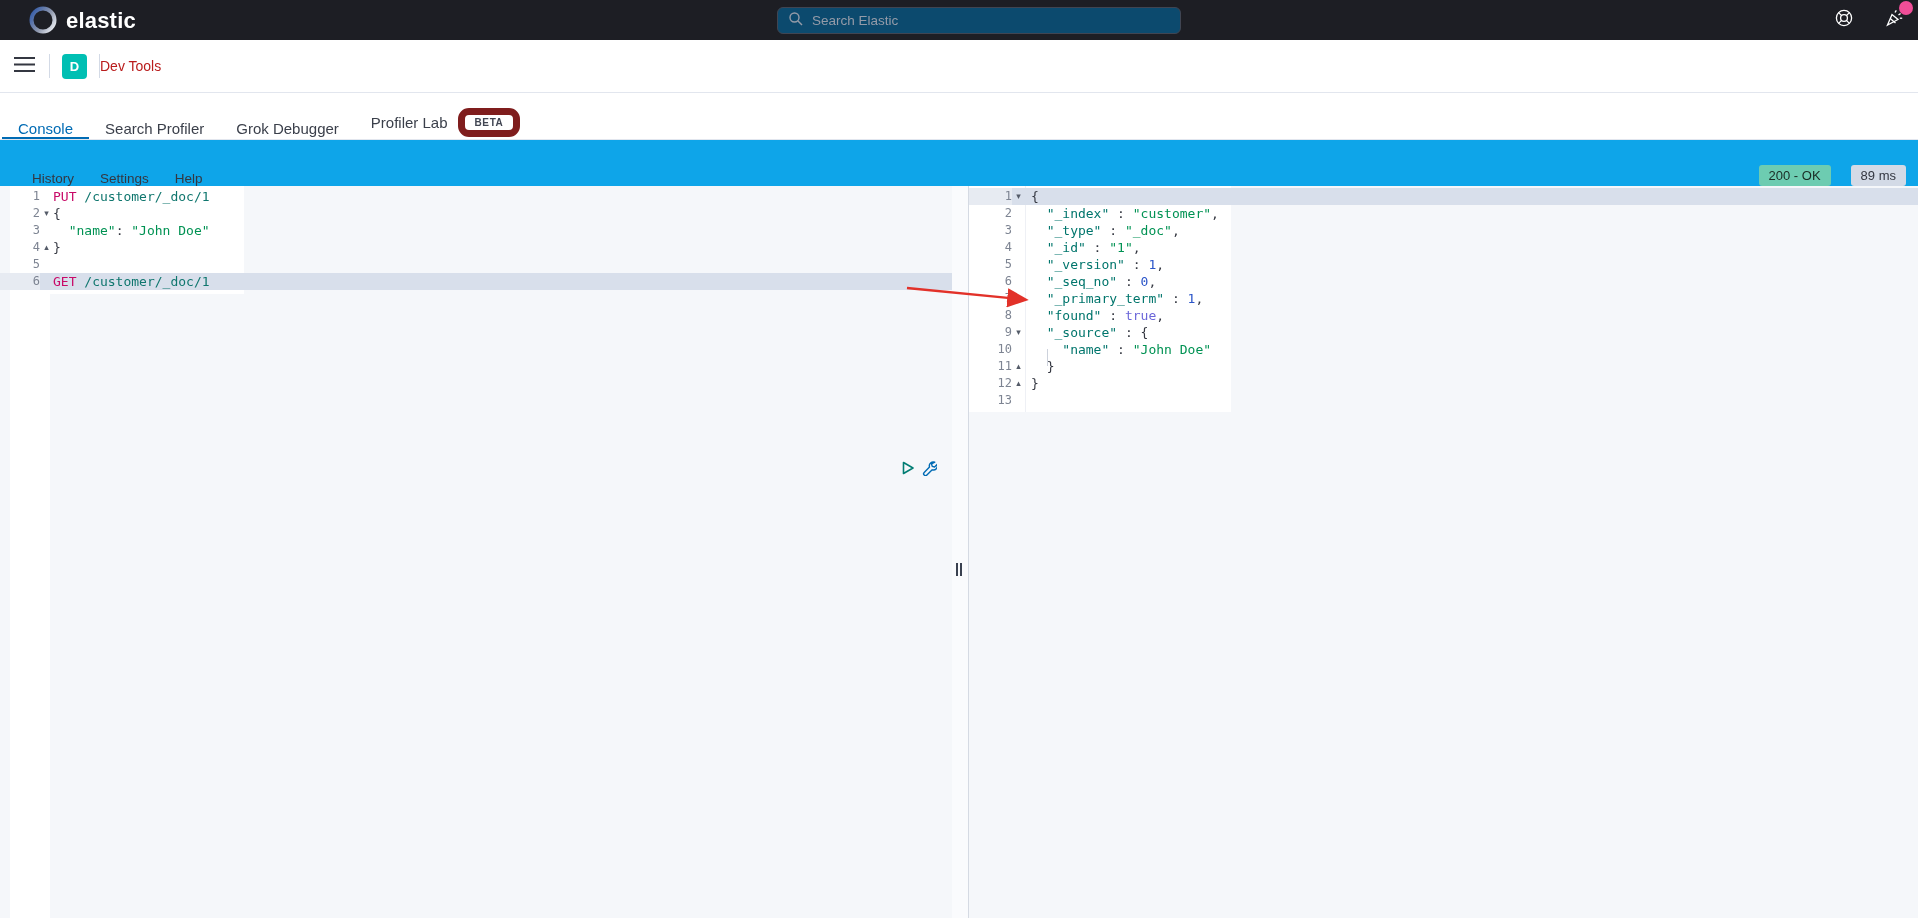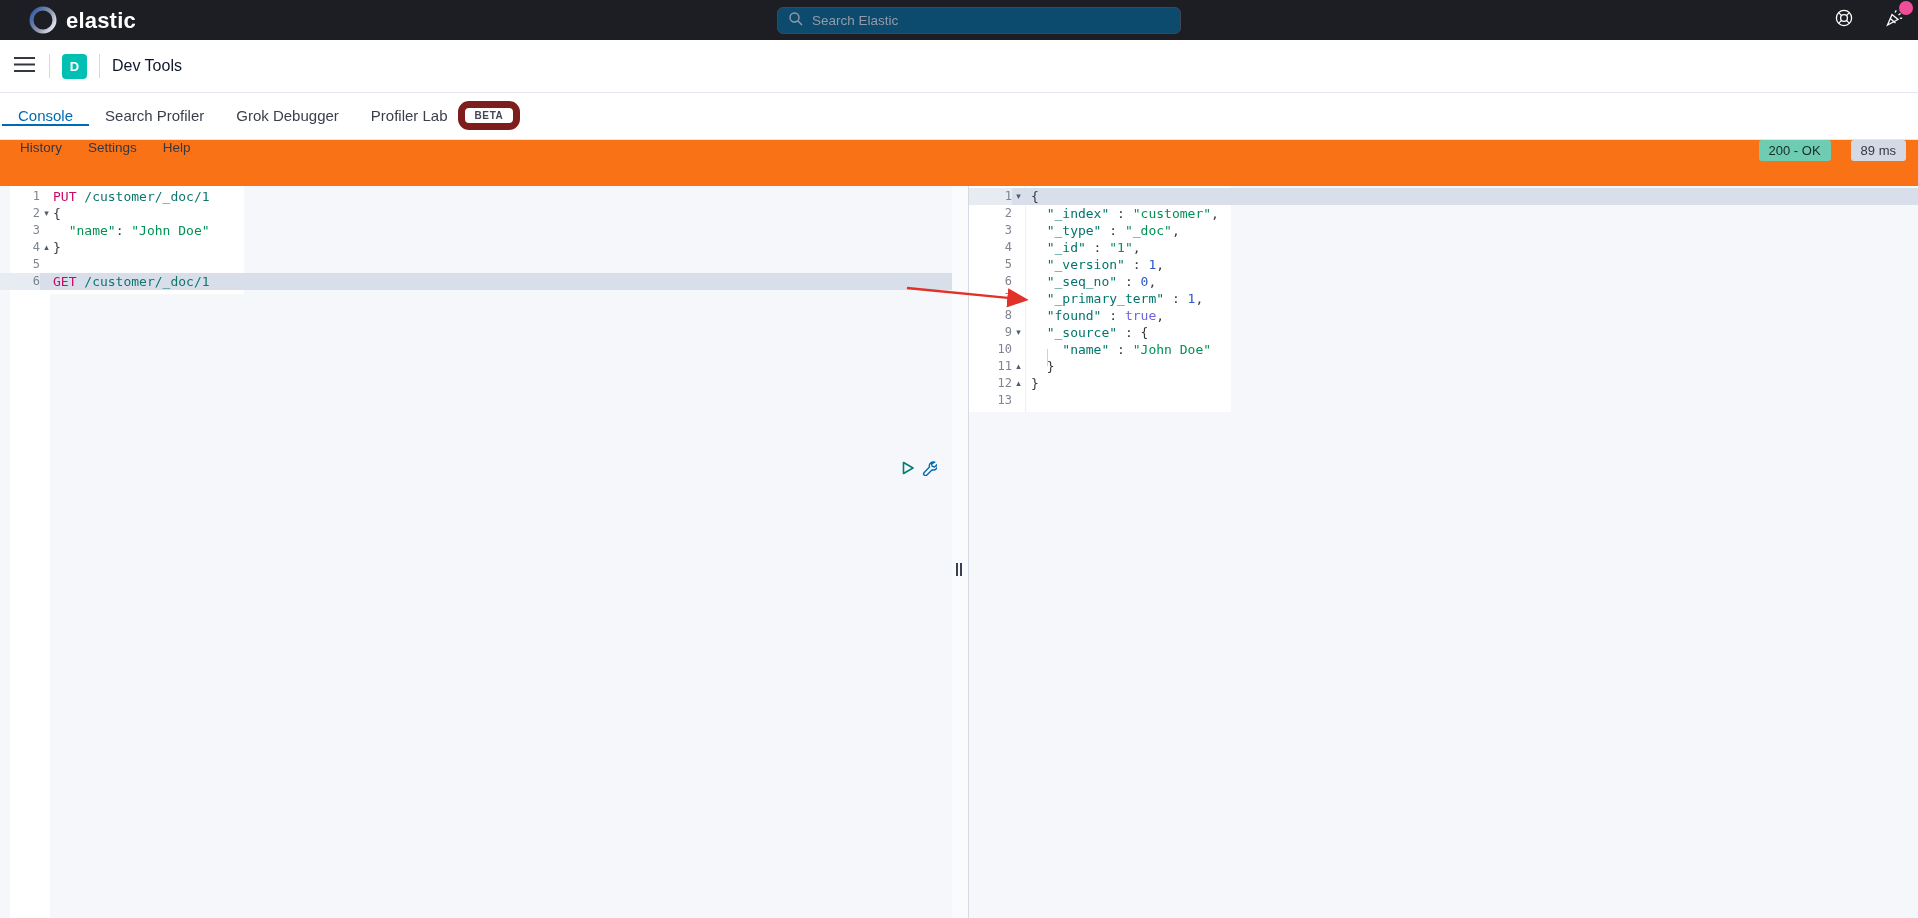--- a/index.html
+++ b/index.html
@@ -14,28 +14,28 @@
   .brand { position:absolute; left:66px; top:8px; font-size:22px; font-weight:600; color:#fff; letter-spacing:.2px; }
   .searchbox { position:absolute; left:777px; top:7px; width:404px; height:27px; background:#0c4a6e; border:1px solid #404552; border-radius:6px; display:flex; align-items:center; padding:0 10px; }
   .searchbox .ph { color:#959ba8; font-size:13.5px; margin-left:8px; }
   .top-icons { position:absolute; right:14px; top:0; height:40px; display:flex; align-items:center; gap:30px; }
   .notif-dot { position:absolute; left:1899px; top:1px; width:14px; height:14px; border-radius:50%; background:#F04E98; }
   
   .navbar { position:absolute; left:0; top:40px; width:1918px; height:53px; background:#fff; border-bottom:1px solid #e2e6ee; display:flex; align-items:center; padding-left:14px; }
   .vdiv { width:1px; height:24px; background:#d3dae6; }
   .burger { margin-right:14px; cursor:pointer; }
   .dep-badge { margin-left:12px; margin-right:12px; width:25px; height:25px; border-radius:4px; background:#00BFB3; color:#fff; font-weight:bold; font-size:13px; display:flex; align-items:center; justify-content:center; }
-  .crumb { margin-left:12px; font-size:16px; color:#0f172a; }
-  
-  .tabsrow { position:absolute; left:0; top:93px; width:1918px; height:47px; background:#fff; border-bottom:1px solid #e2e6ee; display:flex; align-items:center; padding-left:2px; }
+  .crumb { margin-left:0; font-size:14px; color:#b91c1c; }
+  
+  .tabsrow { position:absolute; left:0; top:93px; width:1918px; height:47px; background:#fff; border-bottom:1px solid #e2e6ee; display:flex; align-items:flex-end; padding-left:2px; }
   .tab { display:flex; align-items:center; padding:0 16px; font-size:15px; color:#3a3f4a; cursor:pointer; border-bottom:2px solid transparent; }
   .tab.active { color:#006BB4; border-bottom-color:#006BB4; }
   .beta-pill { margin-left:10px; border:7px solid #7f1d1d; border-radius:11px; padding:2px 10px; font-size:10px; font-weight:bold; letter-spacing:.6px; color:#404552; }
   
-  .menurow { position:absolute; left:0; top:140px; width:1918px; height:46px; background:#f97316; display:flex; align-items:flex-start; padding:0 12px 0 20px; }
+  .menurow { position:absolute; left:0; top:140px; width:1918px; height:46px; background:#0ea5e9; display:flex; align-items:flex-end; padding:0 12px 0 32px; }
   .menu-link { font-size:13.5px; color:#343741; margin-right:26px; cursor:pointer; }
   .badges { margin-left:auto; display:flex; align-items:center; gap:20px; }
   .badge { font-size:13px; font-weight:500; border-radius:3px; padding:3px 10px; color:#1a2b24; }
   .badge.ok { background:#6DCCB1; }
   .badge.ms { background:#d3dae6; color:#343741; }
   
   .workspace { position:absolute; left:0; top:186px; width:1918px; height:732px; background:#f5f7fa; }
   .underlay { position:absolute; z-index:0; }
   .gutter-col { left:10px; top:0; width:40px; height:732px; background:#fff; }
   .left-white { left:50px; top:0; width:194px; height:108px; background:#fff; }

